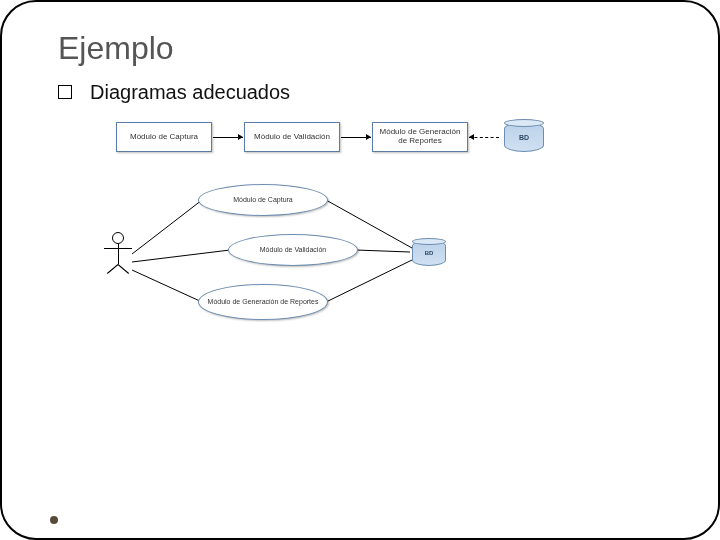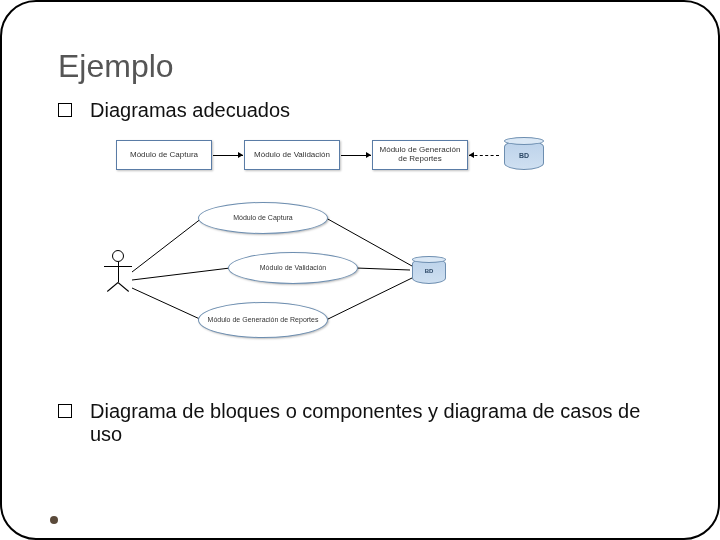--- a/index.html
+++ b/index.html
@@ -1,21 +1,21 @@
 <!DOCTYPE html>
 <html><head>
 <meta charset="utf-8">
 <style>
   * { box-sizing: border-box; margin: 0; padding: 0; }
   html, body { width: 720px; height: 540px; font-family: Arial, Helvetica, sans-serif; background: #fff; }
   .slide {
     width: 720px; height: 540px;
     border: 2px solid #000;
     border-radius: 36px;
-    padding: 46px 40px 20px 56px;
+    padding: 28px 40px 20px 56px;
     position: relative;
     overflow: hidden;
   }
   .title { font-size: 32px; color: #555; font-weight: 400; margin-bottom: 14px; }
   .bullet-row { display: flex; align-items: flex-start; gap: 18px; font-size: 20px; color: #111; margin-bottom: 6px; }
   .bullet-box { display:inline-block; width:14px; height:14px; border:1.5px solid #000; margin-top:4px; flex:0 0 auto; }
   .diagram-area { position: relative; width: 600px; height: 260px; margin-top: 10px; }
 
   
   .flow { position:absolute; top:8px; left:58px; display:flex; align-items:center; gap:0; }
@@ -119,19 +119,15 @@
       <div class="ellipse e3">Módulo de Generación de Reportes</div>
       <div class="db uc-db">
         <div class="db-cyl"></div>
           <div class="db-top"></div>
         <div class="db-label">BD</div>
       </div>
     </div>
 
   </div>
 
-  <div class="bullet-row" style="margin-top:8px;">
-    <span class="bullet-box"></span>
-    <span>Diagrama de bloques o componentes y diagrama de casos de uso</span>
-  </div>
 
   <div class="dot"></div>
 </div>
 
 </body></html>

